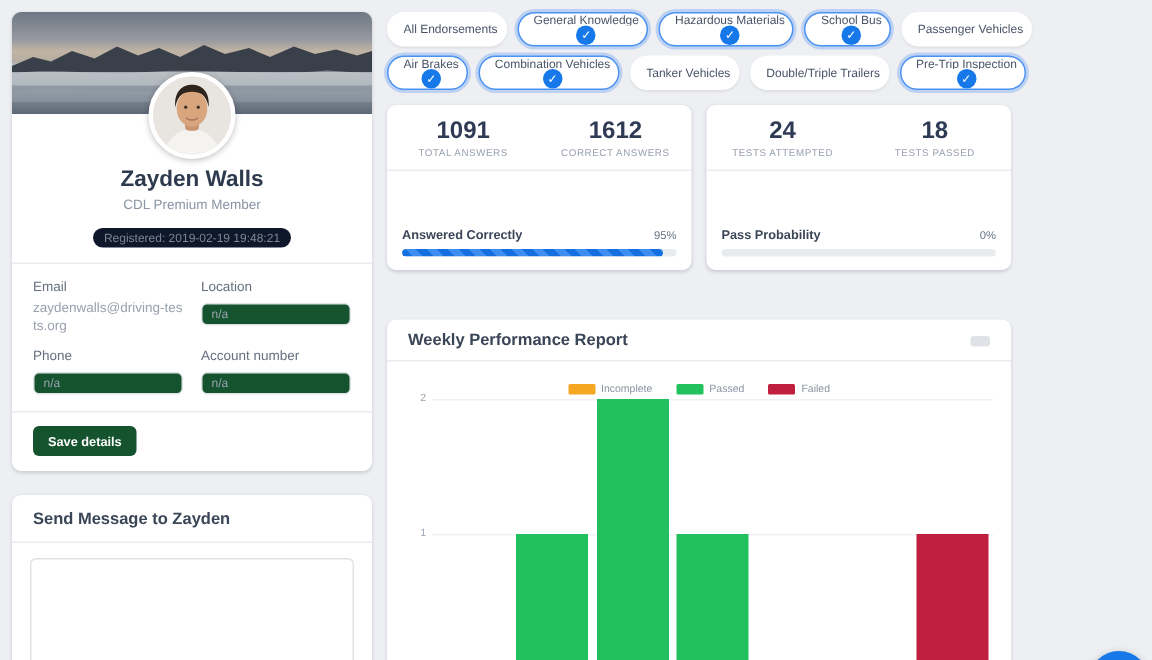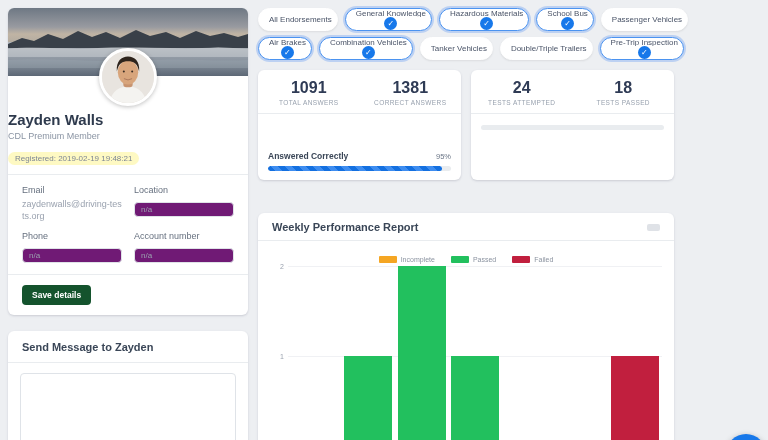--- a/index.html
+++ b/index.html
@@ -15,28 +15,28 @@
 
   
   .left-col { position:absolute; left:8px; top:8px; width:240px; }
   .profile-card { position:relative; }
   .cover { height:68px; border-radius:6px 6px 0 0; overflow:hidden; display:block; }
   .cover svg { display:block; width:100%; height:100%; }
   .avatar { position:absolute; top:40px; left:50%; transform:translateX(-50%);
     width:58px; height:58px; border-radius:50%; border:3px solid #fff; overflow:hidden;
     background:#e8e4df; box-shadow:0 1px 4px rgba(0,0,0,.25); }
   .avatar svg { display:block; width:100%; height:100%; }
-  .profile-head { text-align:left; padding-top:35px; }
+  .profile-head { text-align:center; padding-top:35px; }
   .p-name { font-size:15px; font-weight:bold; color:#2e3a4d; }
   .p-member { font-size:9px; color:#8a94a3; margin-top:3px; }
-  .p-reg { display:inline-block; font-size:8px; color:#7d8694; background:#fef9c3; padding:2px 7px; border-radius:8px; margin-top:11px; }
+  .p-reg { display:inline-block; font-size:8px; color:#7d8694; background:#0f172a; padding:2px 7px; border-radius:8px; margin-top:11px; }
   .profile-card .divider { margin-top:9px; }
   .form-grid { display:grid; grid-template-columns:1fr 1fr; column-gap:12px; row-gap:9px; padding:10px 14px 11px; }
   .f-label { font-size:9px; color:#66707f; margin-bottom:3px; }
-  .f-input { width:100%; font-size:8px; color:#9aa2af; background:#701a75; border:1px solid #dfe3e8; border-radius:4px; padding:2px 6px; height:15px; font-family:"Liberation Sans", sans-serif; }
+  .f-input { width:100%; font-size:8px; color:#9aa2af; background:#14532d; border:1px solid #dfe3e8; border-radius:4px; padding:2px 6px; height:15px; font-family:"Liberation Sans", sans-serif; }
   .email-text { font-size:9px; color:#9aa2af; word-break:break-all; line-height:1.35; }
   .card-footer { padding:9px 14px 10px; }
   .btn { background:#14532d; color:#fff; font-size:8.5px; font-weight:bold; border:none; border-radius:4px; padding:5px 10px; cursor:pointer; font-family:"Liberation Sans", sans-serif; }
   .message-card { margin-top:16px; padding-bottom:14px; height:170px; }
   .msg-title { font-size:11px; font-weight:bold; color:#3a4657; padding:10px 14px 9px; }
   .msg-textarea { display:block; margin:10px 12px 0; width:calc(100% - 24px); height:74px; border:1px solid #dfe3e8; border-radius:4px; resize:none; }
 
   
   .right-col { position:absolute; left:258px; top:8px; width:416px; }
   .chips-grid { display:flex; flex-direction:column; gap:6px; }
@@ -206,21 +206,21 @@
   </div>
 
   <div class="stats-row">
     <div class="card stat-card">
       <div class="stat-nums">
         <div class="stat">
           <div class="stat-value">1091</div>
           <div class="stat-label">TOTAL ANSWERS</div>
         </div>
         <div class="stat">
-          <div class="stat-value">1381</div>
+          <div class="stat-value">1612</div>
           <div class="stat-label">CORRECT ANSWERS</div>
         </div>
       </div>
       <div class="divider"></div>
       <div class="progress-section">
         <div class="progress-head">
           <span class="progress-label">Answered Correctly</span>
           <span class="progress-pct">95%</span>
         </div>
         <div class="track">
@@ -235,20 +235,24 @@
           <div class="stat-value">24</div>
           <div class="stat-label">TESTS ATTEMPTED</div>
         </div>
         <div class="stat">
           <div class="stat-value">18</div>
           <div class="stat-label">TESTS PASSED</div>
         </div>
       </div>
       <div class="divider"></div>
       <div class="progress-section">
+        <div class="progress-head">
+          <span class="progress-label">Pass Probability</span>
+          <span class="progress-pct">0%</span>
+        </div>
         <div class="track">
           <div class="fill" style="width: 0%;"></div>
         </div>
       </div>
     </div>
   </div>
 
   <div class="card chart-card">
     <div class="chart-header">
       <div class="chart-title">Weekly Performance Report</div>

